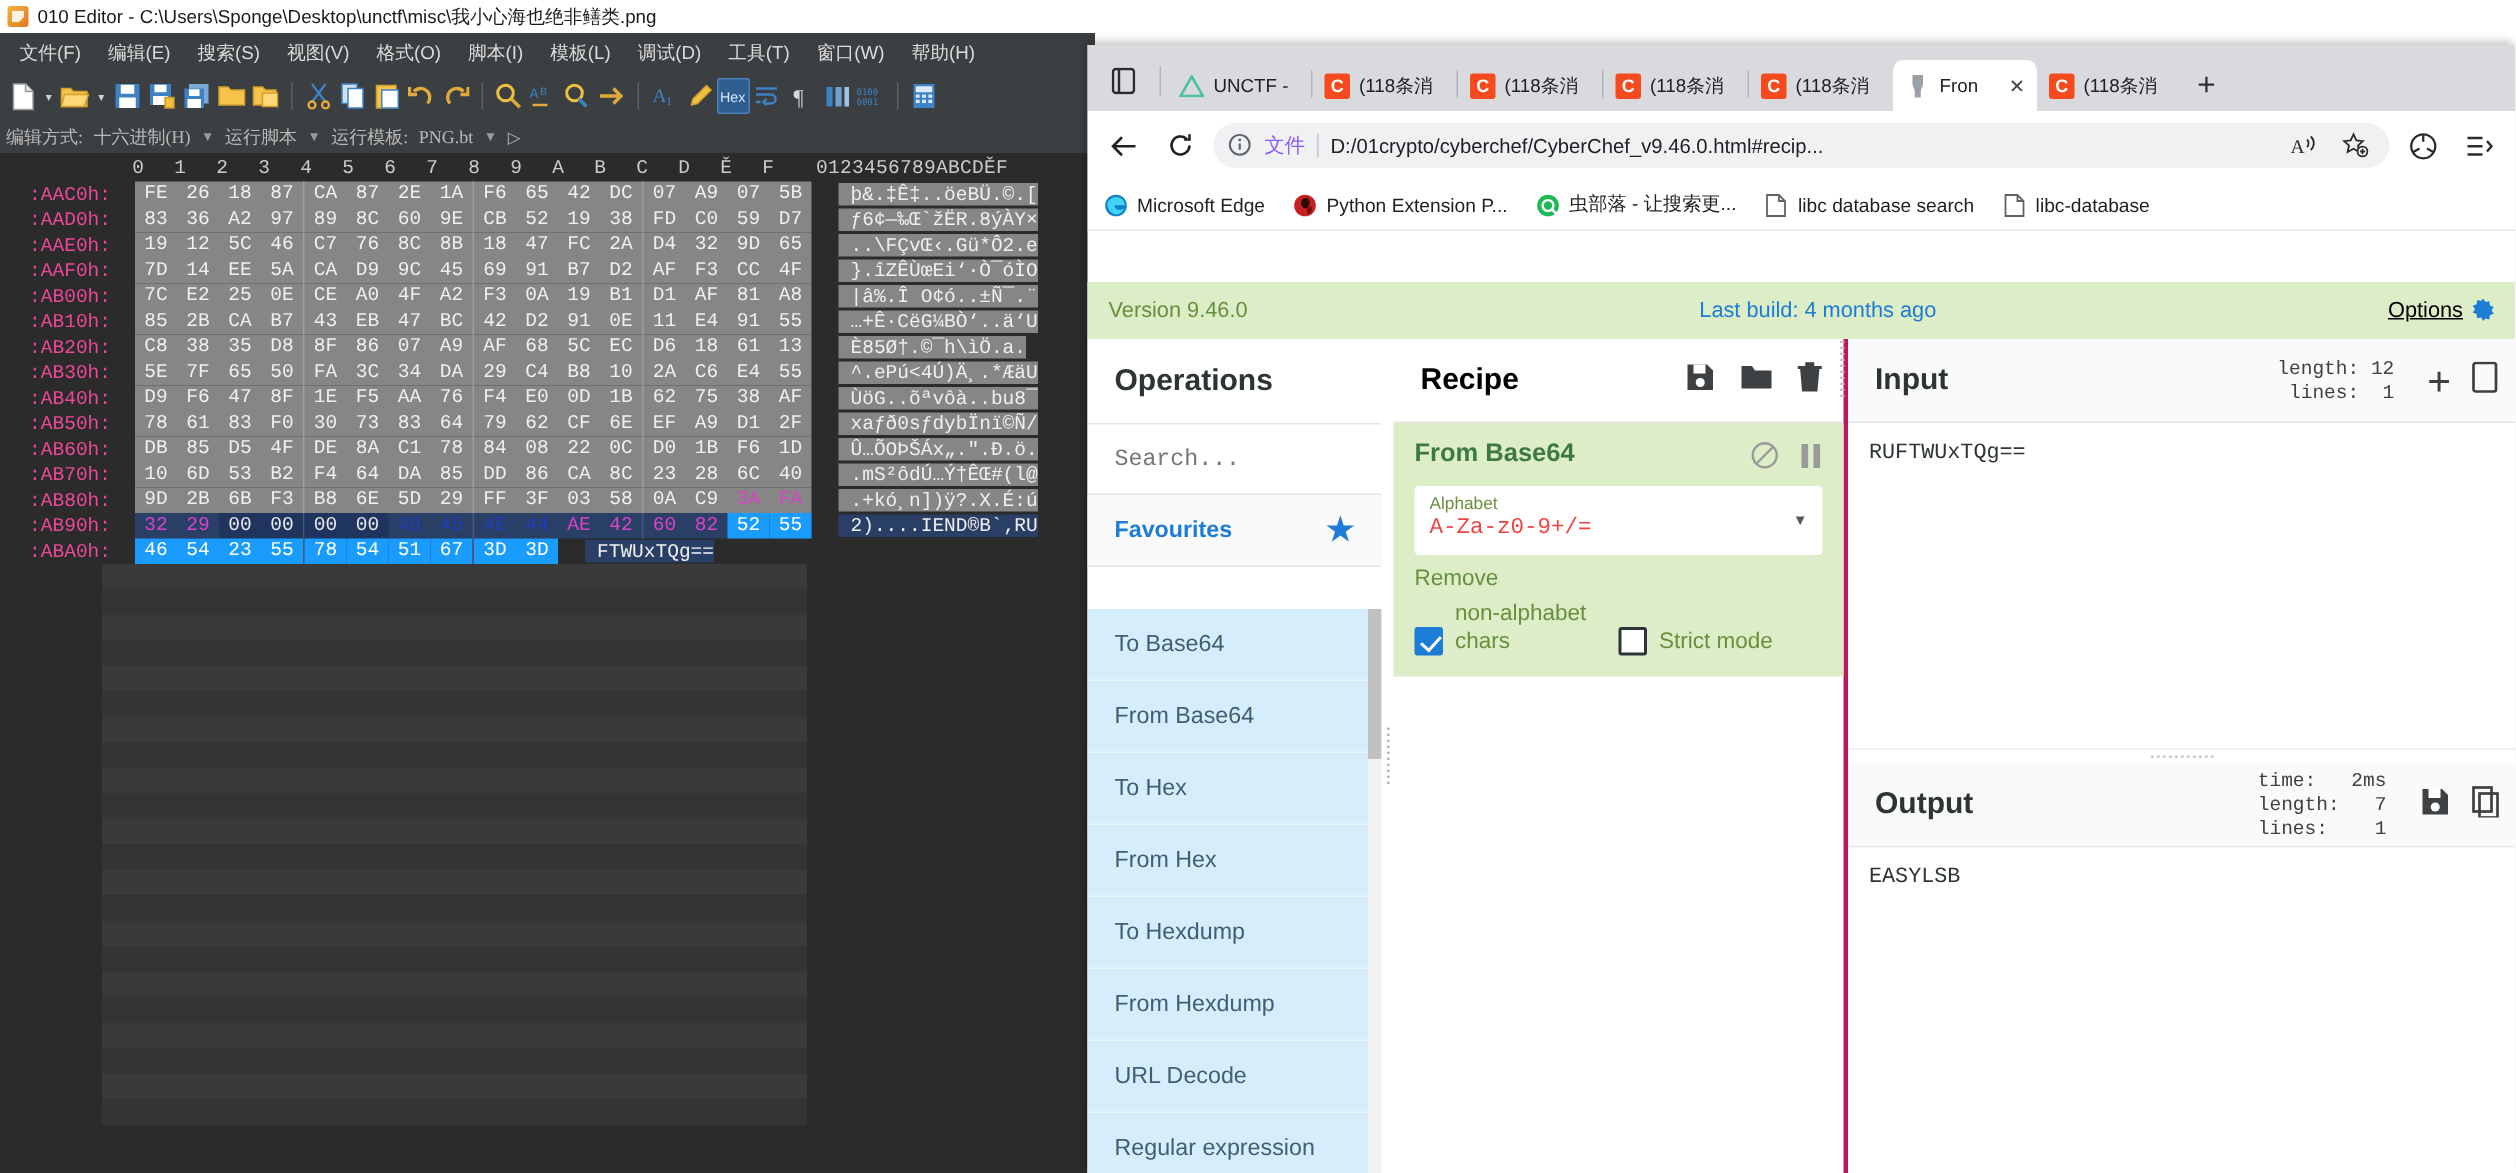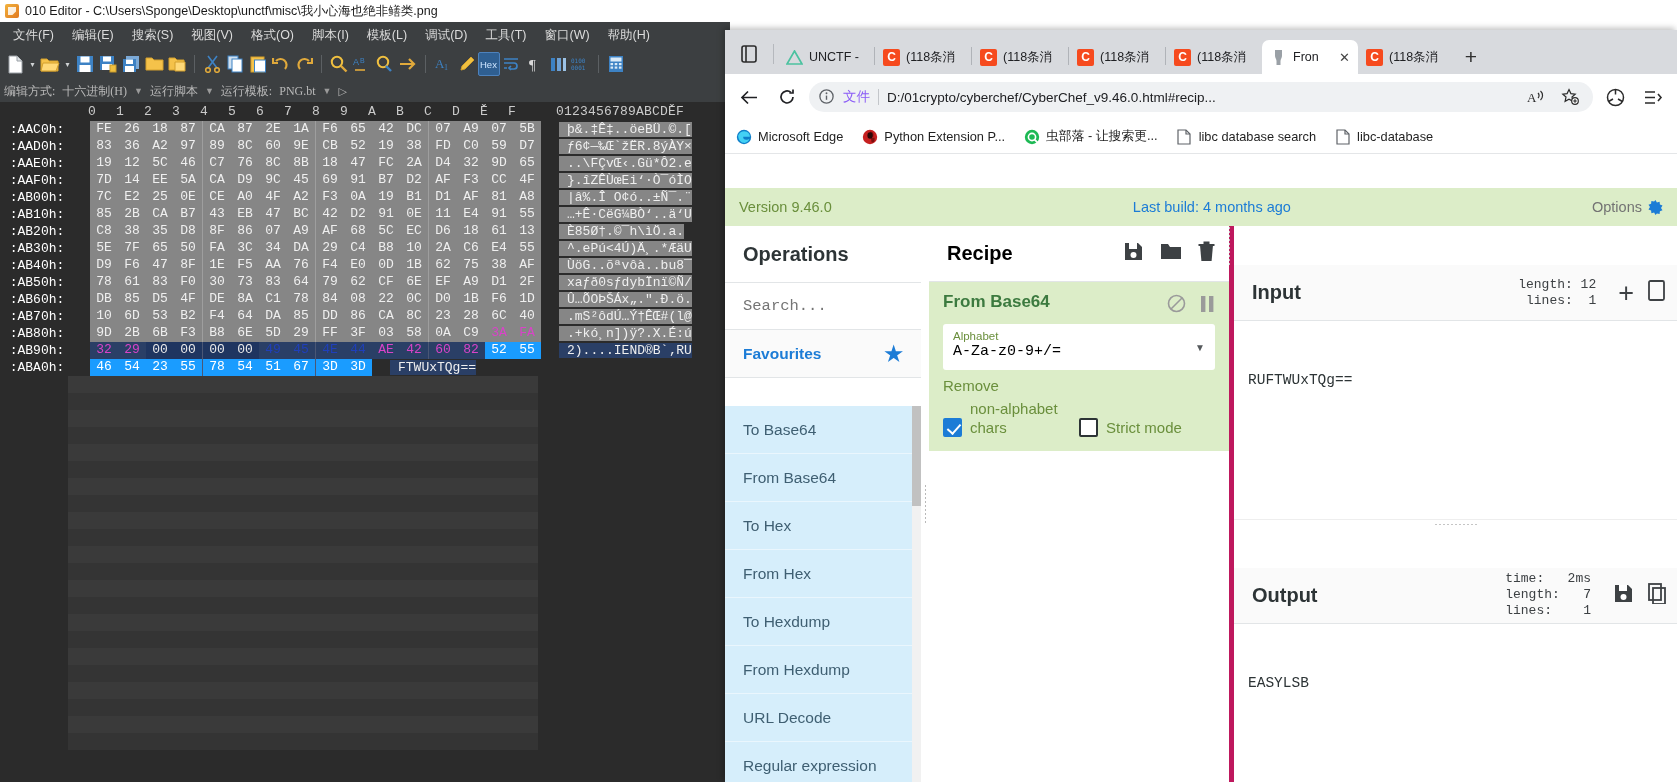--- a/index.html
+++ b/index.html
@@ -71,25 +71,25 @@
 
   
   .hex-area { position: relative; background:#2b2b2b; }
   .hex-colhdr {
     display:flex; color:#cbcbcb; font-family:"Liberation Mono", monospace;
     font-size: 13px; height: 19px; align-items:center;
   }
   .hex-colhdr .lead { width: 78px; }
   .hex-colhdr .cell { width: 28px; text-align:center; }
   .hex-colhdr .gap { width: 8px; }
-  .hex-colhdr .asciihdr { margin-left: 22px; letter-spacing:.2px;}
+  .hex-colhdr .asciihdr { margin-left: 10px; letter-spacing:.2px;}
 
   .hex-row { display:flex; height: 17px; align-items:center;
              font-family:"Liberation Mono", monospace; font-size: 13px; }
-  .hex-off { width: 78px; color:#ffffff; text-align:center; padding-right:4px; }
+  .hex-off { width: 78px; color:#ec4899; text-align:right; padding-right:4px; }
   .hex-bytes { display:flex; background:#868686; }
   .hex-bytes.sel-row { background:#2a3f66; }
   .byte { width:28px; text-align:center; color:#efefef; }
   .byte.pink { color:#d943c8; }
   .byte.blue { color:#1f3fbb; }
   .byte.wsel { background:#1a9cff; color:#ffffff; }
   .byte.dsel { background:#1f3560; color:#e9e9e9; }
   .grp-div { width:1px; background:#9e9e9e; height:17px; }
   .grp-div.dark { background:#4a5775; }
   .hex-shade { width:12px; background:#3a3a3a; }
@@ -153,21 +153,21 @@
   .bm .bmico { width:17px; height:17px; flex:0 0 17px; display:flex; align-items:center; justify-content:center;}
 
   
   .cc { position:absolute; left:0; top:158px; width:952px; height:594px; background:#fff; }
   .cc-banner {
     height:38px; background:#dcedc8; display:flex; align-items:center;
     padding: 0 14px; font-size:14.5px;
   }
   .cc-banner .ver { color:#6a8f3c; }
   .cc-banner .build { color:#1c7cd6; margin-left:auto; }
-  .cc-banner .opts { margin-left:auto; color:#737373; display:flex; align-items:center; gap:6px;}
+  .cc-banner .opts { margin-left:auto; color:#000000; display:flex; align-items:flex-start; gap:6px;text-decoration:underline;}
   .cc-cols { display:flex; height:556px; }
 
   .cc-ops { width:196px; background:#fff; display:flex; flex-direction:column; border-right:0; }
   .cc-paneltitle { height:56px; display:flex; align-items:center; padding-left:18px;
                    font-size:20px; font-weight:bold; color:#2d3436; }
   .cc-search { height:48px; border-top:1px solid #e2e5e7; border-bottom:1px solid #e2e5e7;
                display:flex; align-items:center; padding-left:18px; }
   .cc-search input { border:0; outline:0; font-size:15.5px; color:#9aa0a6; width:100%;
                      font-family:Liberation Mono, monospace; background:transparent;}
   .cc-fav { height:48px; background:#fafafa; display:flex; align-items:center; padding:0 18px;
@@ -188,32 +188,32 @@
   .cc-recipe-hdr { height:56px; display:flex; align-items:center; padding:0 14px 0 18px;
                    border-bottom:1px solid #e2e5e7; }
   .cc-recipe-hdr .t { font-size:20px; font-weight:bold; color:#000000;text-align:center; }
   .cc-recipe-hdr .icons { margin-left:auto; display:flex; gap:16px; align-items:center; color:#3d4144;}
   .op-card { background:#dcedc8; padding:10px 14px 14px 14px; position:relative; }
   .op-card .name { font-size:17px; font-weight:bold; color:#3c7a3f; }
   .op-card .cardicons { position:absolute; right:14px; top:12px; display:flex; gap:14px; align-items:center; color:#9a9a9a;}
   .op-field { margin-top:12px; background:#fff; border-radius:3px; padding:6px 10px 8px 10px;
               position:relative; height:46px; }
   .op-field .lab { font-size:11.5px; color:#6a8f3c; line-height:13px;}
-  .op-field .val { font-size:15px; color:#000000; font-family:"Liberation Mono", monospace; }
+  .op-field .val { font-size:15px; color:#ef4444; font-family:"Liberation Mono", monospace; }
   .op-field .caret { position:absolute; right:10px; top:18px; color:#55595c; font-size:10px;}
   .op-rmv { margin-top:6px; font-size:15px; color:#6a8f3c; line-height:19px; }
   .op-checks { display:flex; margin-top:4px; }
   .op-check { display:flex; gap:8px; width:50%;align-items:flex-end; }
   .cbx { width:19px; height:19px; flex:0 0 19px; border:2px solid #2d3436; background:#fff; border-radius:2px;}
   .cbx.on { background:#1c7cd6; border-color:#1c7cd6; position:relative; }
   .cbx.on::after { content:""; position:absolute; left:5px; top:1px; width:6px; height:11px;
                    border:solid #fff; border-width:0 2.5px 2.5px 0; transform:rotate(42deg); }
   .op-check .ctxt { font-size:15px; color:#6a8f3c; line-height:19px; }
 
-  .cc-io { flex:1; display:flex; flex-direction:column; border-left:5px solid #be185d;gap:39px;}
+  .cc-io { flex:1; display:flex; flex-direction:column; border-left:3px solid #be185d;}
   .io-hdr { height:56px; display:flex; align-items:center; padding:0 10px 0 18px; gap:10px;
             border-bottom:1px solid #e2e5e7; background:#fafafa;}
   .io-hdr .t { font-size:20px; font-weight:bold; color:#2d3436; }
   .io-hdr .meta { margin-left:auto; font-family:"Liberation Mono", monospace; font-size:13px;
                   color:#3d4144; text-align:right; line-height:16px; white-space:pre;}
   .io-hdr .icons { display:flex; gap:14px; align-items:center; color:#3d4144; margin-left:12px;}
   .io-body { flex:1; padding:12px 0 0 14px; font-family:"Liberation Mono", monospace;
              font-size:14.5px; color:#2d3436; background:#fff;}
   .io-split { height:10px; background:#fff; display:flex; align-items:center; justify-content:center;
               border-top:1px solid #eee;}

